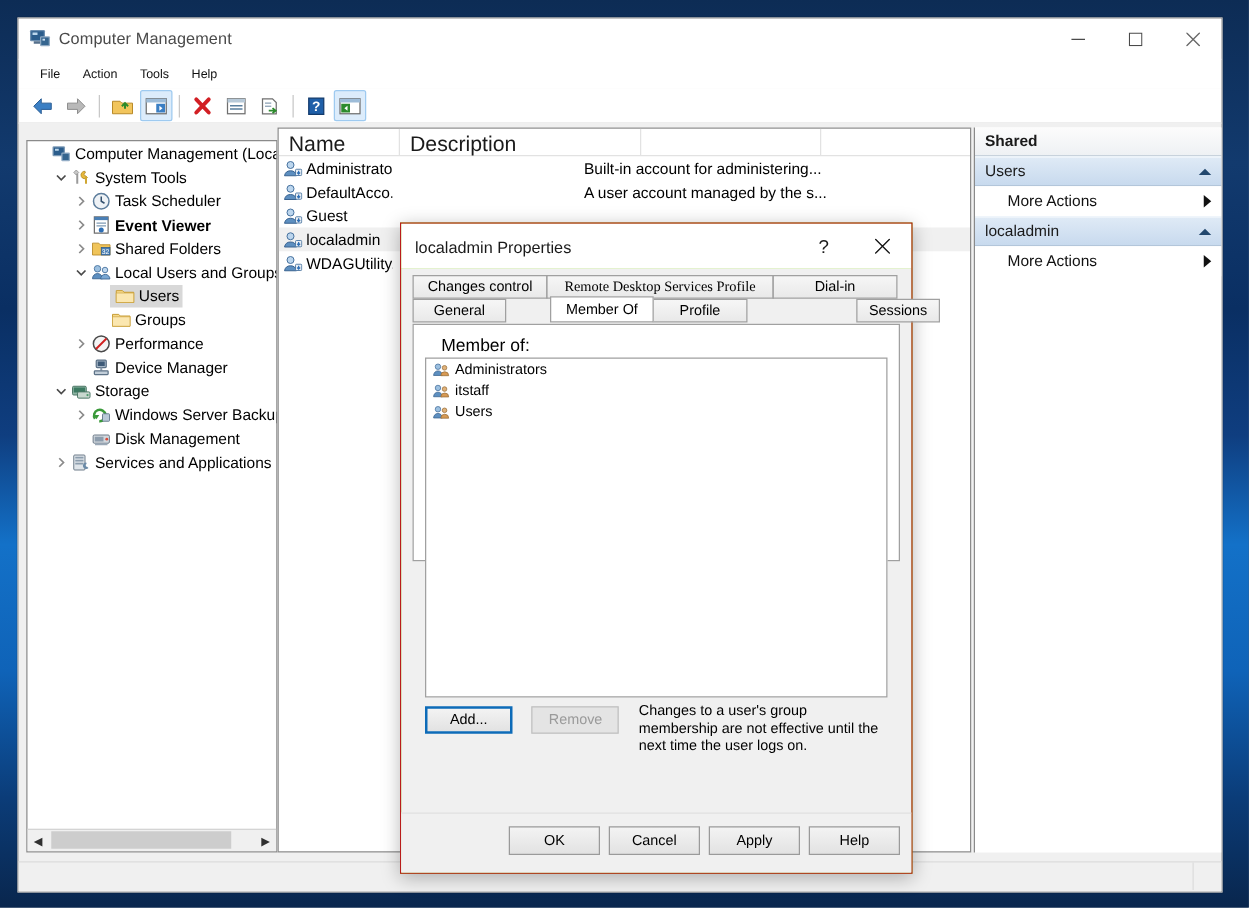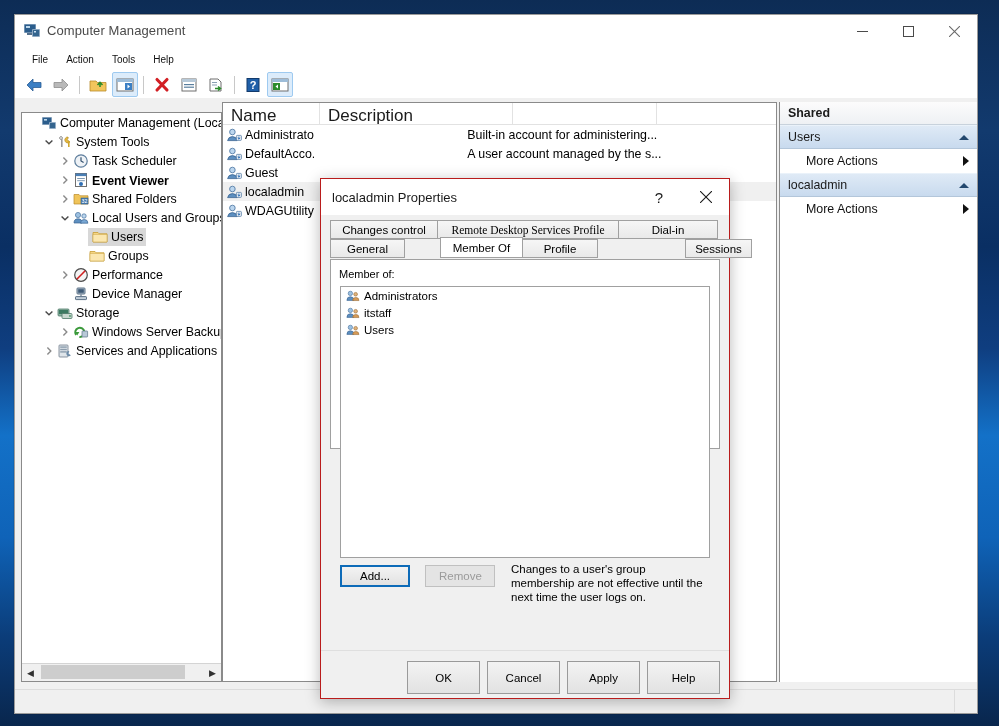--- a/index.html
+++ b/index.html
@@ -117,37 +117,37 @@
     border:1px solid #a0a0a0;margin-right:-1px;
   }
   .tabrow.r2 .tab{border-bottom:1px solid #a0a0a0;}
   .tab.active{background:#fff;border-bottom-color:#fff;position:relative;z-index:3;height:21px;margin-top:-2px;margin-left:36px;}
 
   .tabpage{
     position:absolute;left:9px;top:44px;right:9px;height:188px;
     background:#fff;border:1px solid #a0a0a0;
   }
   .tabpage-inner{position:absolute;left:0;right:0;top:0;bottom:0;}
-  .mo-label{position:absolute;left:8px;top:8px;font-size:11px;color:#000;}
+  .mo-label{position:absolute;left:22px;top:8px;font-size:14px;color:#000;}
   .mo-list{position:absolute;left:9px;top:26px;right:9px;height:270px;background:#fff;border:1px solid #a0a0a0;overflow:hidden;}
   .mo-item{height:17px;display:flex;align-items:center;gap:4px;padding-left:5px;font-size:11.5px;color:#000;}
   .btnrow{position:absolute;left:9px;top:305px;right:9px;height:22px;}
   .wbtn{
     box-sizing:border-box;height:22px;min-width:62px;
     background:linear-gradient(180deg,#f3f3f3,#e2e2e2);
     border:1px solid #9a9a9a;font-size:11.5px;color:#000;
     display:inline-flex;align-items:center;justify-content:center;
   }
   .wbtn.focus{border:2px solid #0d6bb8;}
   .wbtn.disabled{color:#9a9a9a;background:#e4e4e4;border-color:#c0c0c0;}
   .hint{position:absolute;left:180px;top:302px;right:10px;font-size:11.5px;color:#000;line-height:14px;}
 
   .dlg-footer{position:absolute;left:0;right:0;bottom:0;height:47px;background:#f0f0f0;border-top:1px solid #dfdfdf;}
   .dlg-footer .row{position:absolute;right:9px;top:10px;display:flex;gap:7px;}
-  .dlg-footer .wbtn{min-width:73px;height:33px;}
+  .dlg-footer .wbtn{min-width:73px;height:23px;}
 </style>
 </head>
 <body>
 
 <div id="desktop"></div>
 
 <div id="window">
 
   <div class="titlebar">
     <span class="title-icon">
@@ -440,20 +440,34 @@
             </span>
             <span style="display: flex; align-items: center;">
               <span class="tico">
                 <svg width="16" height="16" viewBox="0 0 16 16">
                   <path d="M3 11 a4.6 4.6 0 1 1 3.4 2" fill="none" stroke="#3b9a3b" stroke-width="2"></path>
                   <path d="M2 8 L4.2 11.4 L6.4 8 Z" fill="#3b9a3b"></path>
                   <rect x="9" y="7" width="5.6" height="6" rx="0.6" fill="#b9c9d8" stroke="#5d7287" stroke-width="0.7"></rect>
                 </svg>
               </span>
               <span>Windows Server Backup</span>
+            </span>
+          </div>
+          <div class="trow">
+            <span class="chev" style="margin-left: 36px;"></span>
+            <span style="display: flex; align-items: center;">
+              <span class="tico">
+                <svg width="16" height="16" viewBox="0 0 16 16">
+                  <rect x="1.5" y="5" width="13" height="6.6" rx="1" fill="#d2d8de" stroke="#6e7c8a" stroke-width="0.8"></rect>
+                  <rect x="2.8" y="6.4" width="7" height="3.8" fill="#8d9dad"></rect>
+                  <circle cx="12.4" cy="8.3" r="1.1" fill="#d84a3a"></circle>
+                  <rect x="3" y="11.6" width="10" height="1.6" fill="#9aa8b6"></rect>
+                </svg>
+              </span>
+              <span>Disk Management</span>
             </span>
           </div>
           <div class="trow">
             <span class="chev" style="margin-left: 20px;">
               <svg width="10" height="10" viewBox="0 0 10 10">
                 <path d="M3.4 1.6 L6.8 5 L3.4 8.4" stroke="#8a8a8a" stroke-width="1.4" fill="none"></path>
               </svg>
             </span>
             <span style="display: flex; align-items: center;">
               <span class="tico">

